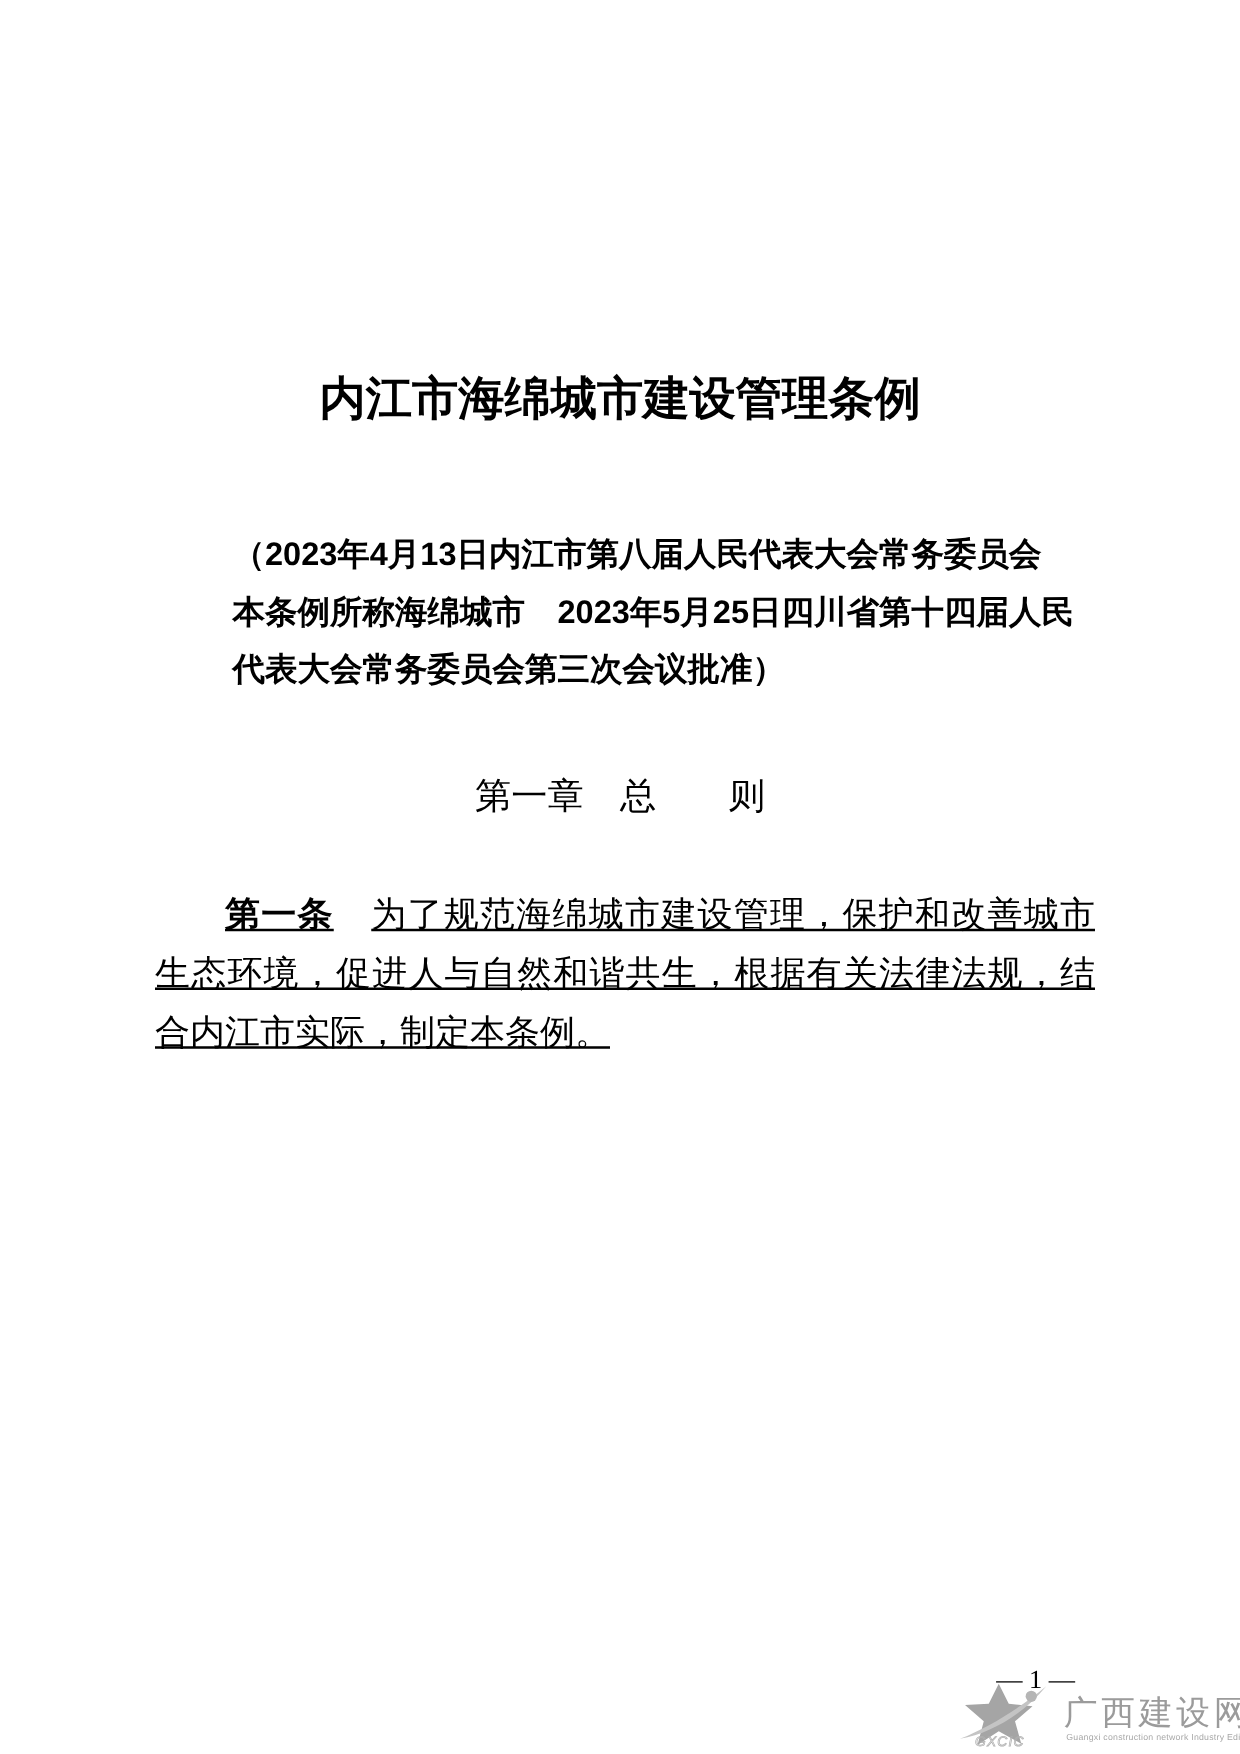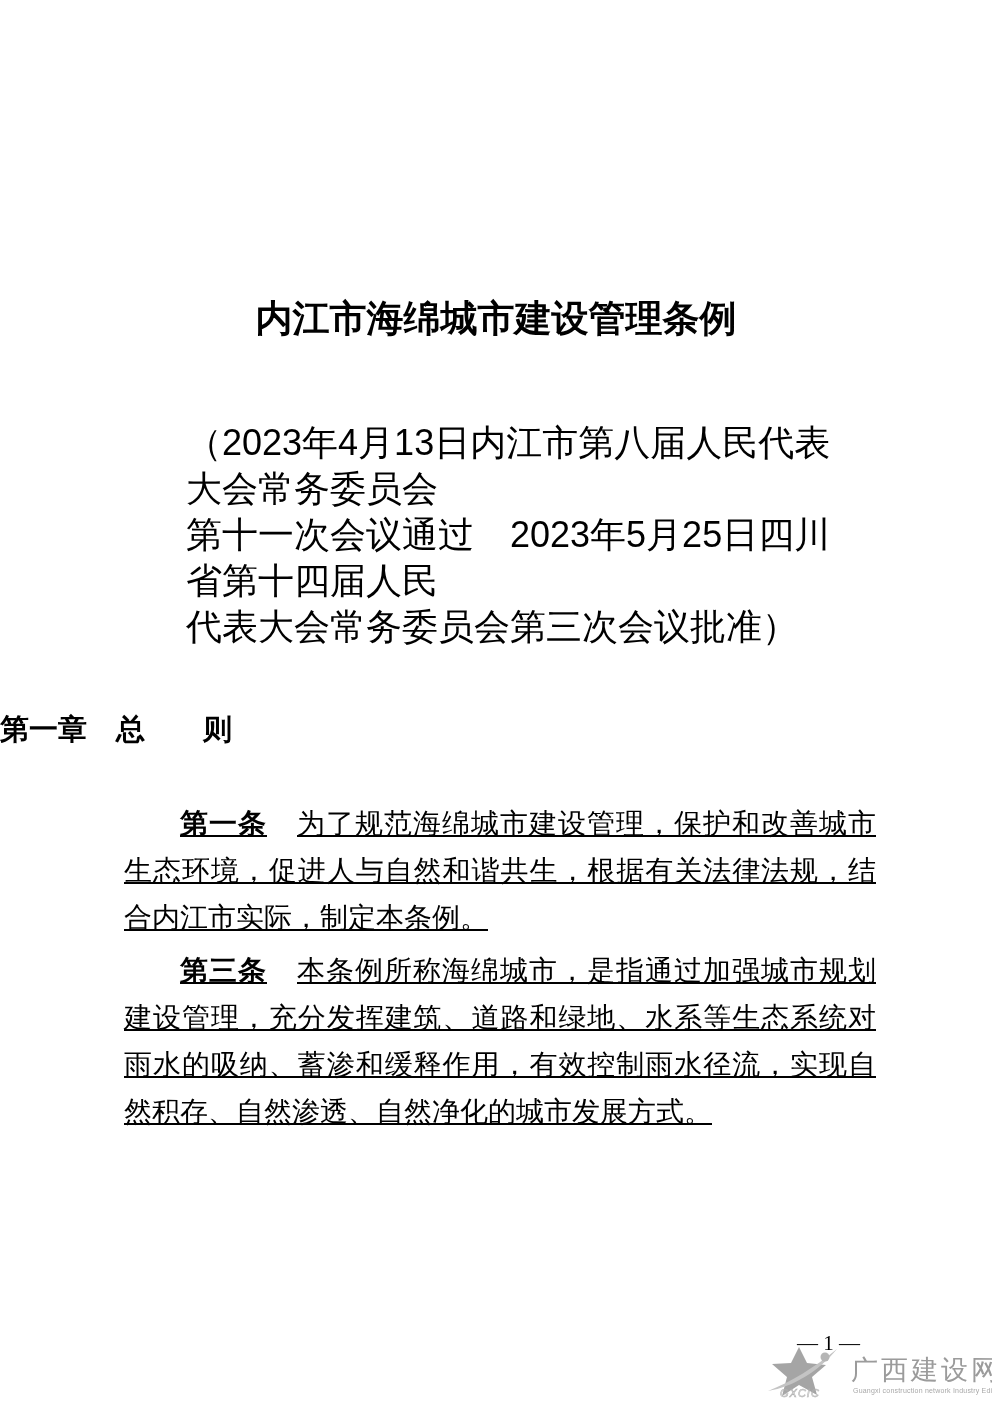--- a/index.html
+++ b/index.html
@@ -17,28 +17,29 @@
     text-align: center;
     font-family: "Liberation Sans", sans-serif;
     font-weight: 700;
     font-size: 37px;
     line-height: 48px;
   }
   .preamble {
     margin: 77px 0 0 186px;
     width: 676px;
     font-family: "Liberation Sans", sans-serif;
-    font-weight: 400;
-    font-size: 36px;
+    font-weight: 700;
+    font-size: 26px;
     line-height: 46px;
   }
   .chapter-heading {
     margin: 63px 0 0 0;
+    text-align: center;
     font-family: "Liberation Sans", sans-serif;
-    font-weight: 700;
+    font-weight: 400;
     font-size: 29px;
     line-height: 32px;
   }
   .body-text {
     margin: 55px 0 0 124px;
     width: 752px;
     font-family: "Liberation Serif", serif;
     font-size: 28px;
     line-height: 47px;
     text-align: justify;
@@ -92,32 +93,29 @@
 </style>
 </head>
 <body>
 
 <div class="page">
 
   <h1 class="doc-title">内江市海绵城市建设管理条例</h1>
 
   <div class="preamble">
     <div>（2023年4月13日内江市第八届人民代表大会常务委员会</div>
-    <div>第十一次会议通过　2023年5月25日四川省第十四届人民</div>
+    <div>本条例所称海绵城市　2023年5月25日四川省第十四届人民</div>
     <div>代表大会常务委员会第三次会议批准）</div>
   </div>
 
   <h2 class="chapter-heading">第一章　总　　则</h2>
 
   <div class="body-text">
     <p class="article">
       <b class="art-label">第一条</b><span>为了规范海绵城市建设管理，保护和改善城市生态环境，促进人与自然和谐共生，根据有关法律法规，结合内江市实际，制定本条例。</span>
-    </p>
-    <p class="article">
-      <b class="art-label">第三条</b><span>本条例所称海绵城市，是指通过加强城市规划建设管理，充分发挥建筑、道路和绿地、水系等生态系统对雨水的吸纳、蓄渗和缓释作用，有效控制雨水径流，实现自然积存、自然渗透、自然净化的城市发展方式。</span>
     </p>
   </div>
 
   <div class="page-number">— 1 —</div>
 
   <svg class="wm-star" viewBox="0 0 99 57" xmlns="http://www.w3.org/2000/svg" aria-hidden="true">
     <path d="M36 3 L44 19 L63 21 L49 33 L54 51 L36 41 L19 52 L24 33 L9 20 L28 19 Z" fill="#a5a5a5"></path>
     <path d="M5 47 C 28 38, 52 23, 74 5 C 56 27, 30 43, 5 47 Z" fill="#c4c4c4"></path>
     <circle cx="62" cy="13" r="4.5" fill="#b5b5b5"></circle>
     <text x="17" y="53" font-family="Liberation Sans, sans-serif" font-size="11" font-style="italic" fill="none" stroke="#b0b0b0" stroke-width="0.6" letter-spacing="1">GXCIC</text>

